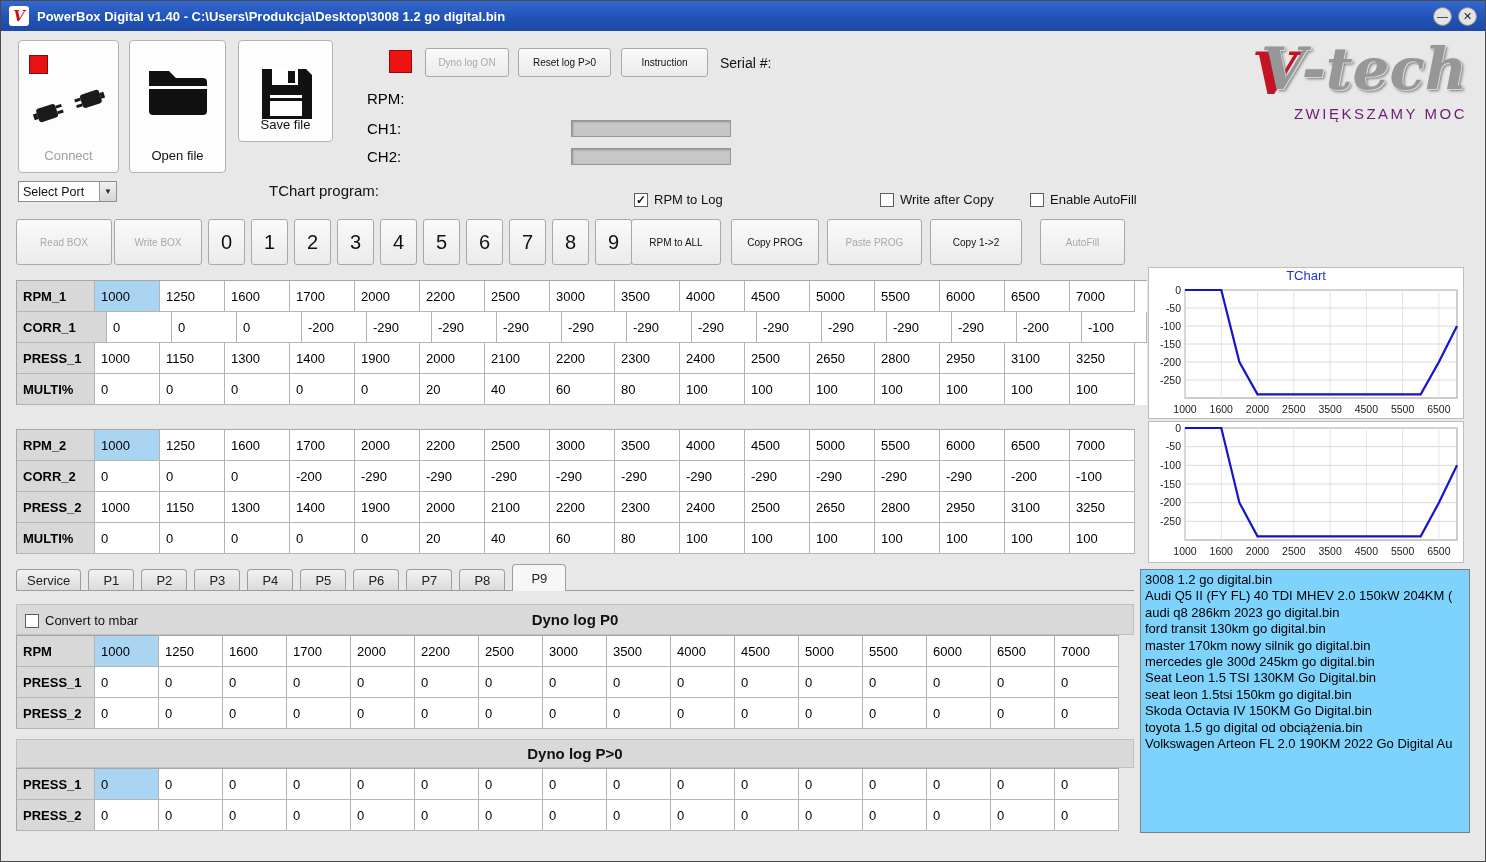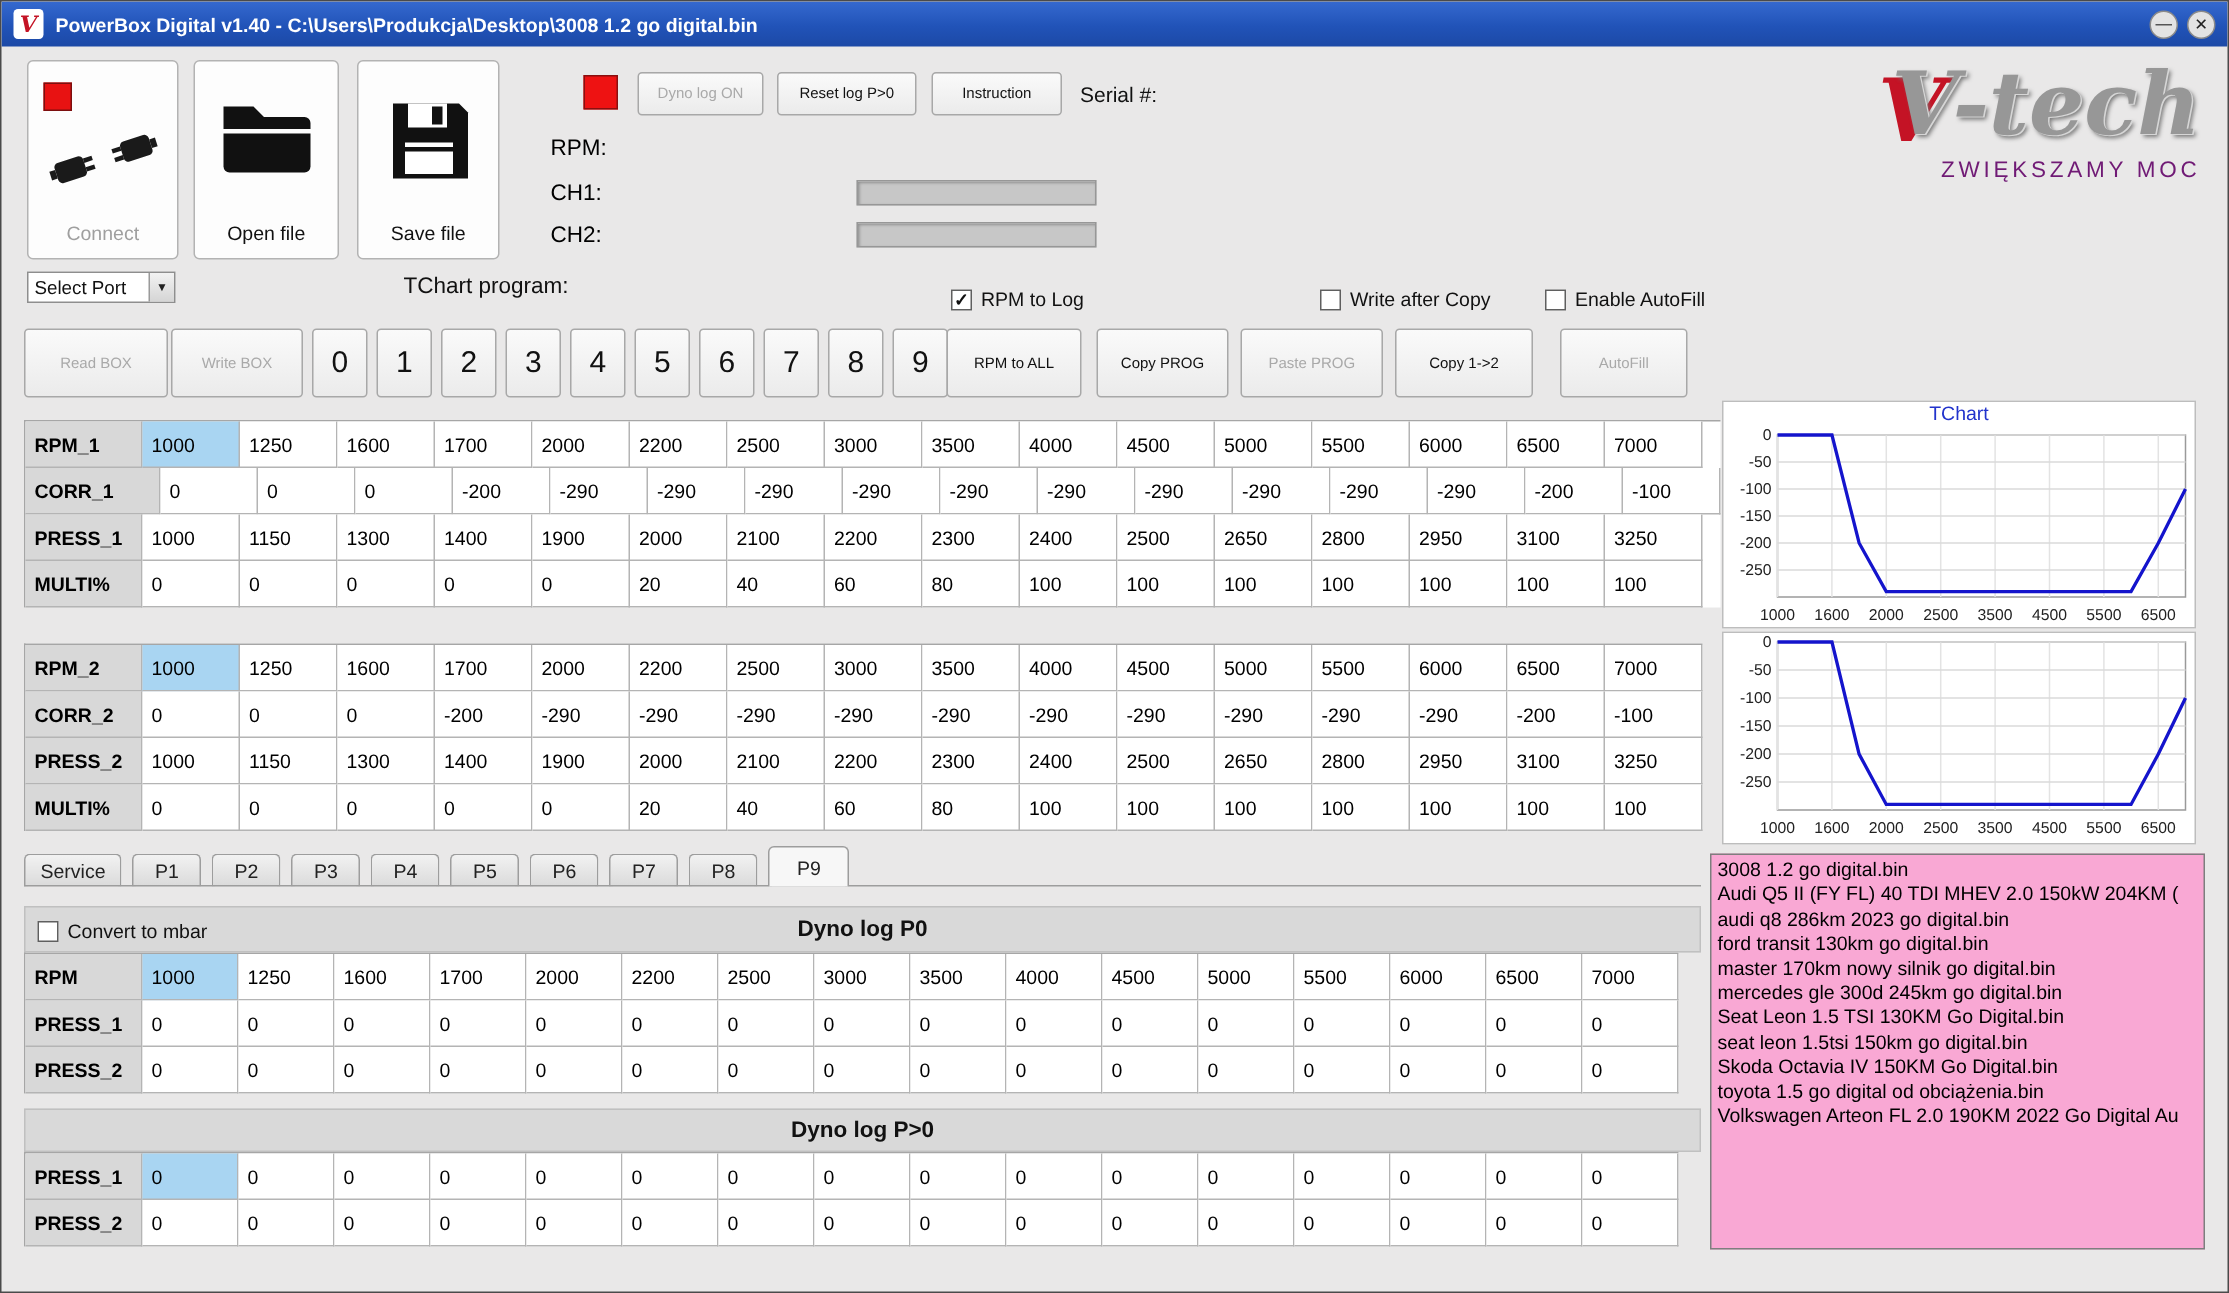--- a/index.html
+++ b/index.html
@@ -26,21 +26,21 @@
   .btn.disabled { color:#a9a9a9; }
   .bigbtn { position:absolute; background:#fdfdfd; border:1px solid #b3b3b3; border-radius:4px; }
 
   #btn-connect { left:17px; top:39px; width:101px; height:133px; }
   .conn-ind { position:absolute; left:10px; top:14px; width:19px; height:19px; background:#e81212; border:1px solid #7c0f0f; }
   .bigbtn .icon-wrap { position:absolute; left:0; right:0; top:26px; display:flex; justify-content:center; }
   #btn-connect .icon-wrap { top:38px; }
   .bigbtn .biglabel { position:absolute; left:0; right:0; bottom:9px; text-align:center; font-size:13px; color:#111; }
   #btn-connect .biglabel { color:#9f9f9f; }
   #btn-open { left:128px; top:39px; width:97px; height:133px; }
-  #btn-save { left:237px; top:39px; width:95px; height:133px; }
+  #btn-save { left:237px; top:39px; width:95px; height:102px; }
 
   #select-port { position:absolute; left:17px; top:180px; width:99px; height:21px; background:#fff;
                  border:1px solid #8e8e8e; display:flex; align-items:center; font-size:12.5px; }
   #select-port .sp-text { flex:1; padding-left:4px; color:#111; }
   #select-port .sp-arrow { width:17px; height:100%; background:linear-gradient(#f2f2f2,#d5d5d5);
                  border-left:1px solid #9a9a9a; display:flex; align-items:center; justify-content:center; font-size:8px; color:#222; }
 
   #ind2 { position:absolute; left:388px; top:49px; width:23px; height:23px; background:#ee1212; border:1px solid #8a0f0f; }
   #btn-dynolog { left:424px; top:47px; width:84px; height:29px; }
   #btn-resetlog { left:517px; top:47px; width:93px; height:29px; }
@@ -109,21 +109,21 @@
   .strip-title { position:absolute; left:0; right:0; top:0; bottom:0; display:flex; align-items:center;
                  justify-content:center; font-size:15px; font-weight:bold; color:#111; }
 
   
   .chart-block { position:absolute; width:316px; background:#fff; border:1px solid #bdbdbd; }
   #chart1 { left:1147px; top:266px; height:152px; }
   #chart2 { left:1147px; top:420px; height:142px; }
   .chart-title { height:16px; text-align:center; font-size:13px; color:#2233cc; }
 
   
-  #file-list { position:absolute; left:1139px; top:568px; width:330px; height:264px; background:#f9a8d4;
+  #file-list { position:absolute; left:1139px; top:568px; width:330px; height:264px; background:#7dd3fc;
                border:1px solid #7e7e7e; overflow:hidden; padding:2px 0; }
   .file-item { font-size:13px; line-height:16.4px; padding:0 4px; white-space:nowrap; overflow:hidden; color:#000; }
 </style>
 </head>
 <body>
 
 <div class="window">
 
   <div class="titlebar">
     <div class="app-icon">V</div>

